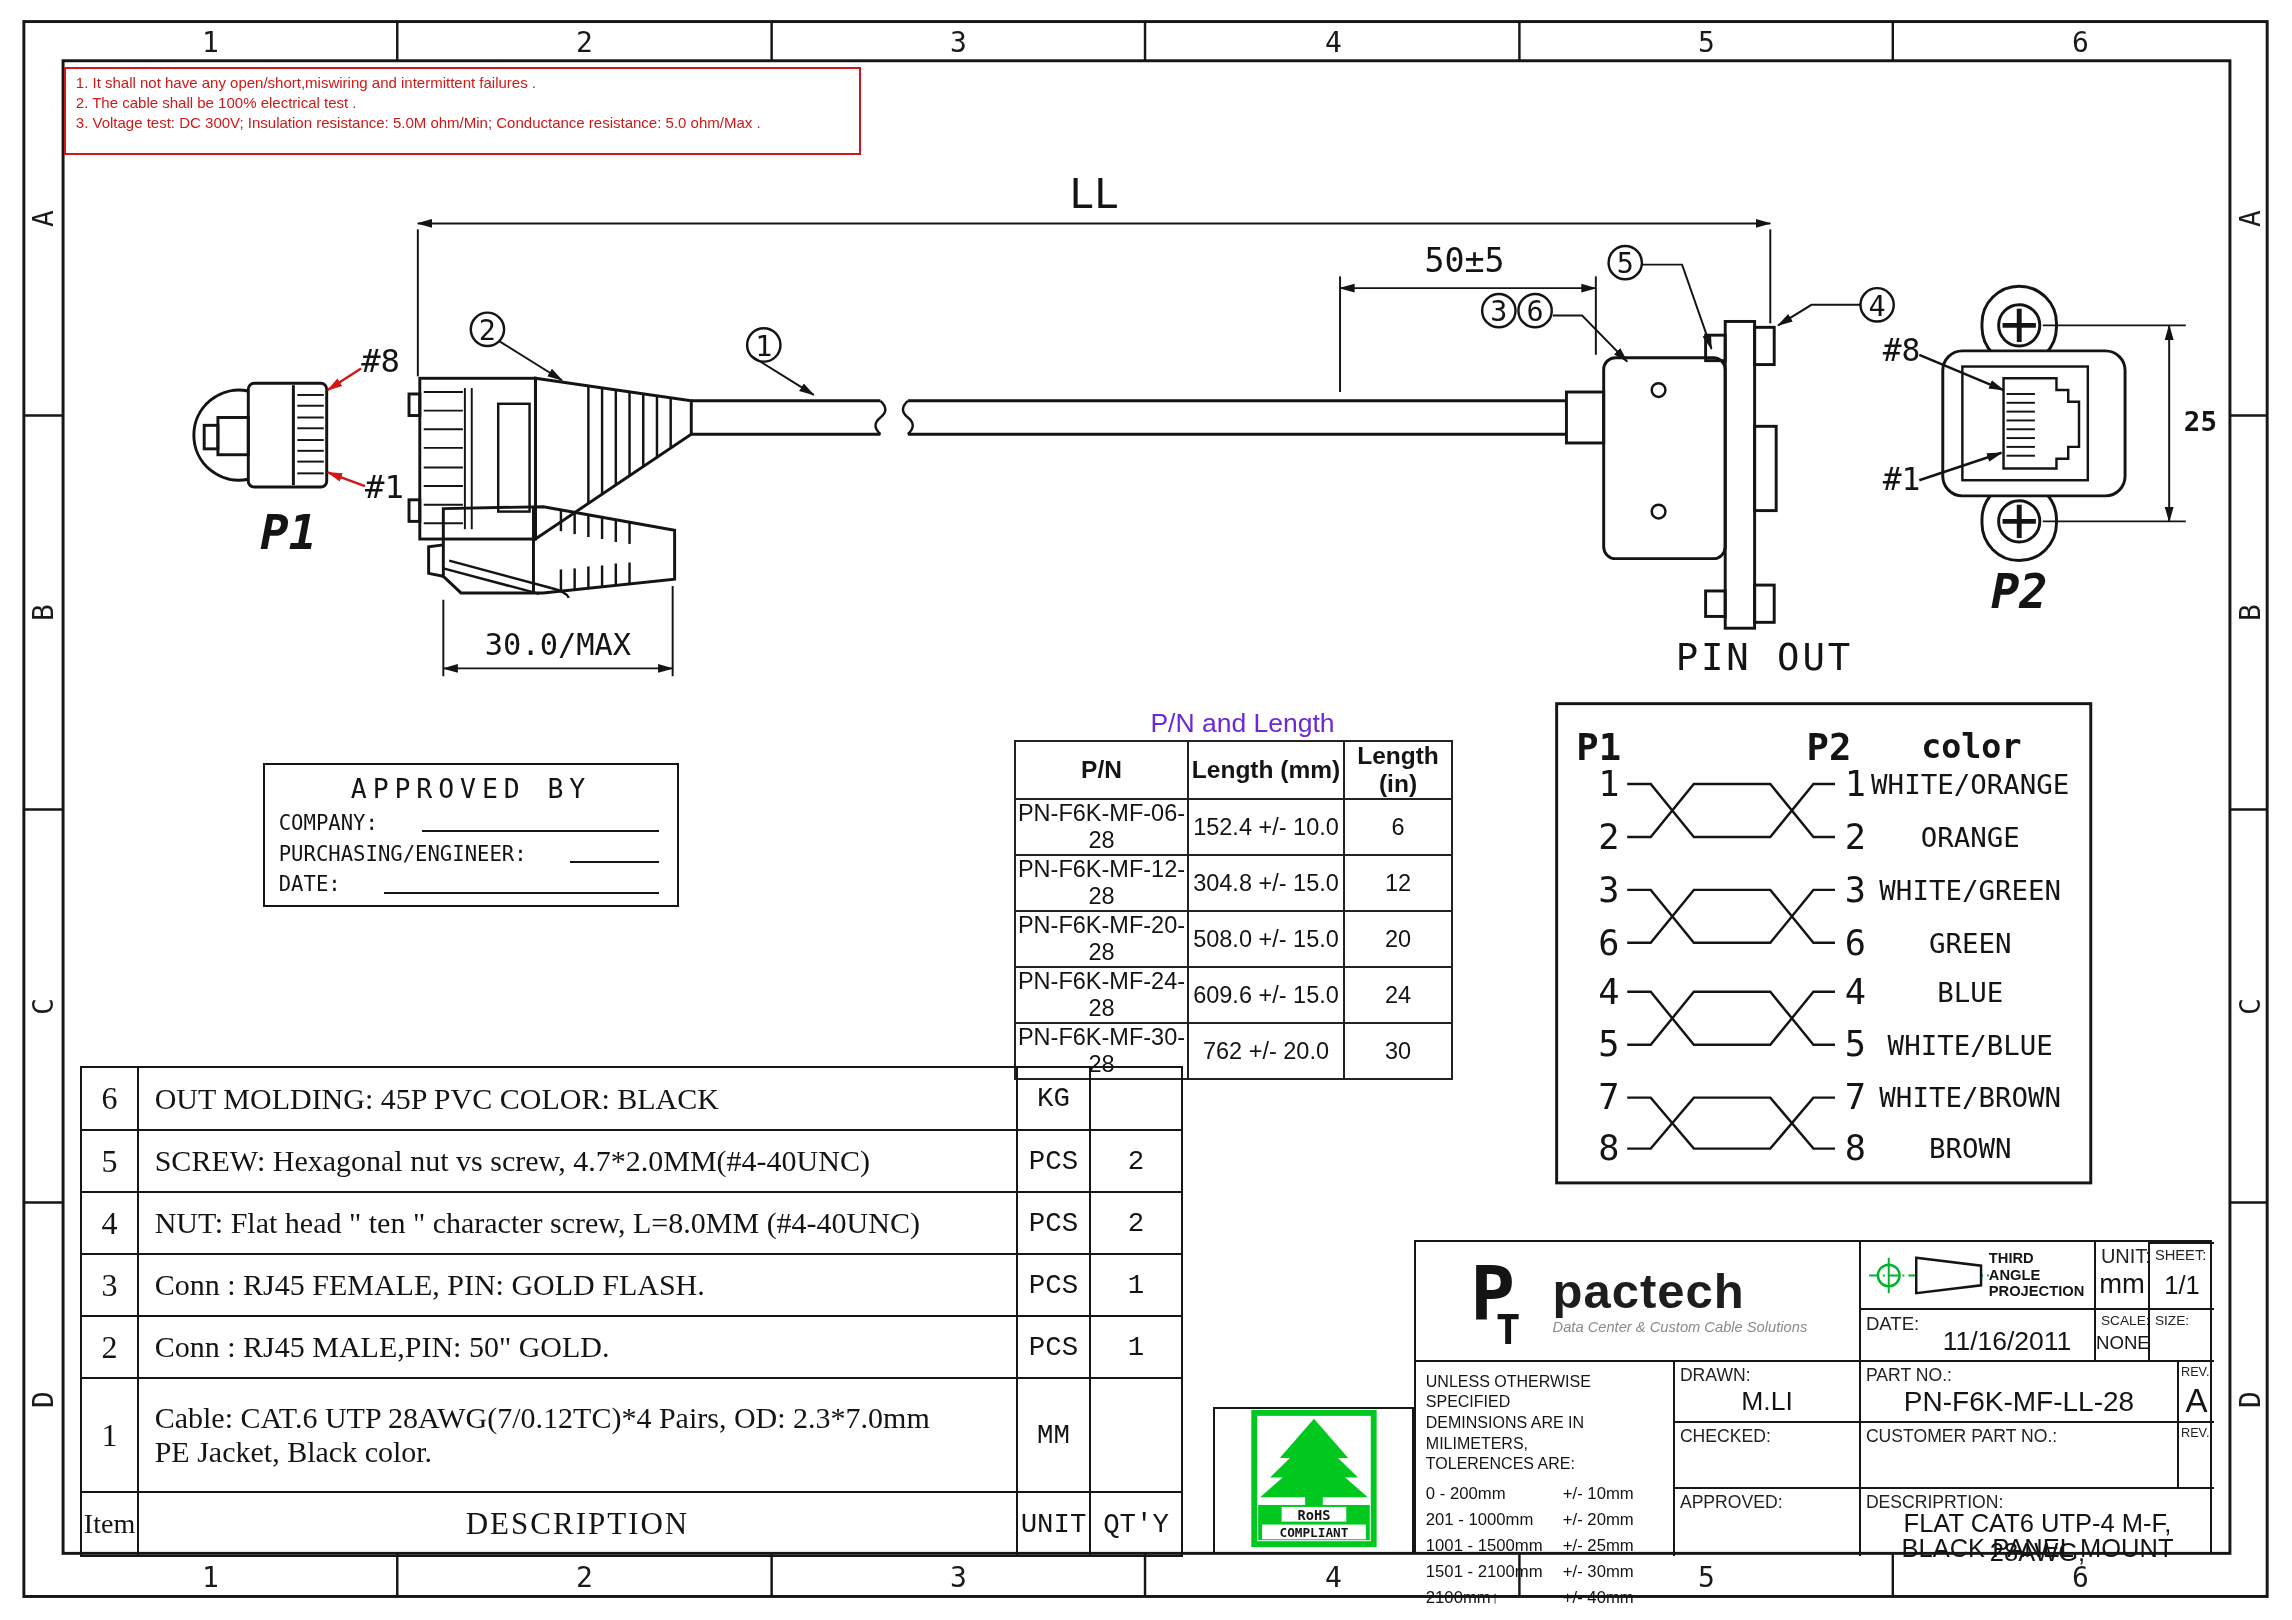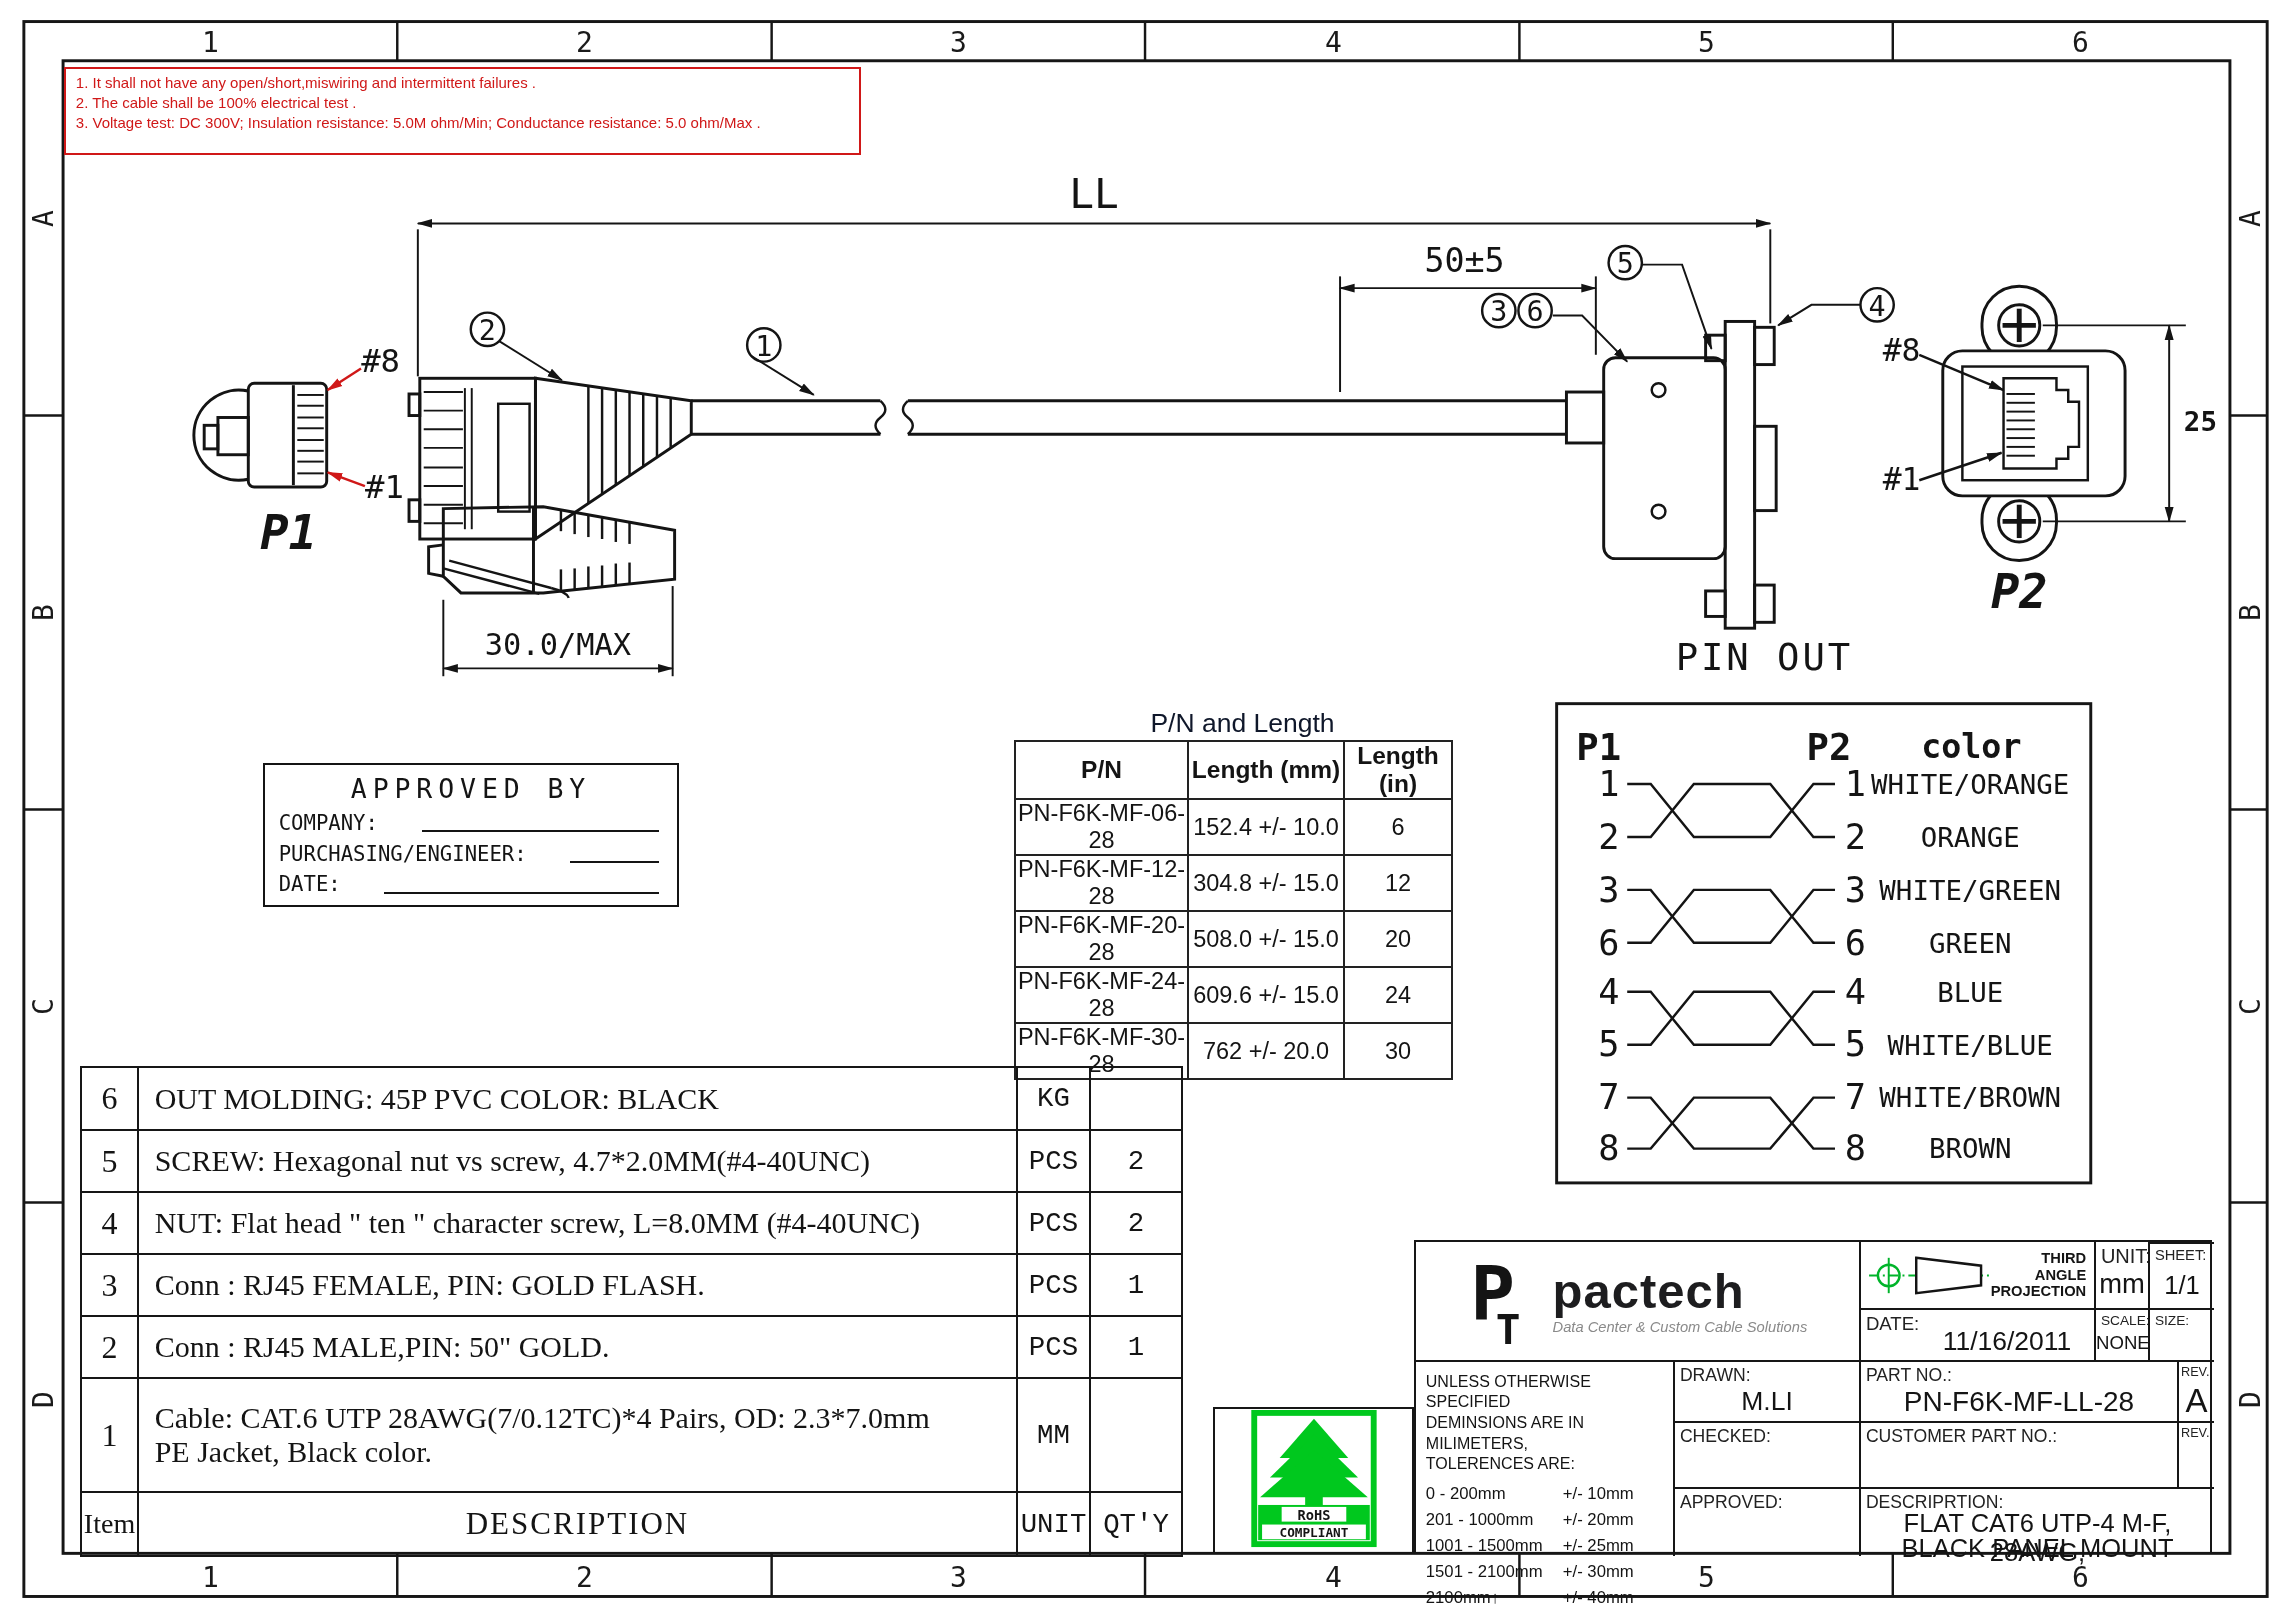--- a/index.html
+++ b/index.html
@@ -14,21 +14,21 @@
   .notes { left:64px; top:67px; width:797px; height:88px; border:2.9px solid #d01818; color:#d01818; padding:3.9px 9.8px; }
   .notes .t { font-size:20.6px; font-weight:bold; line-height:23.5px; }
   .notes .n { font-size:15px; line-height:20px; }
   
   .approved { left:263px; top:763px; width:416px; height:144px; border:2.9px solid #141414; padding:7.8px 13.7px 5.9px 13.7px;
     font-family:"DejaVu Sans Mono", monospace; }
   .approved .t { text-align:center; font-size:26.5px; letter-spacing:5.9px; margin-bottom:5.9px; }
   .approved .row { display:flex; font-size:20.6px; margin-top:6.9px;gap:36px; }
   .approved .rule { flex:1; border-bottom:2.5px solid #141414; margin:0 3.9px 2.9px 7.8px; }
   
-  .pn-title { left:1014px; top:708px; width:457px; text-align:center; font-size:26.5px; color:#0f172a; }
+  .pn-title { left:1014px; top:708px; width:457px; text-align:center; font-size:26.5px; color:#6d28d9; }
   .pn-table { left:1014px; top:740px; border-collapse:collapse; table-layout:fixed; }
   .pn-table td { border:2.5px solid #222; text-align:center; font-size:23.5px; height:30px; padding:0; }
   .pn-table tr.h td { font-weight:bold; font-size:24.5px; height:32px; }
   
   .bom { left:80px; top:1066px; border-collapse:collapse; table-layout:fixed; }
   .bom td { border:2.9px solid #161616; padding:0; }
   .bom .item { text-align:center; font-family:"Liberation Serif", serif; font-size:32px; }
   .bom .desc { font-family:"Liberation Serif", serif; font-size:30px; padding-left:15.7px; }
   .bom .cad  { text-align:center; font-family:Liberation Mono, monospace; font-size:27.4px; }
   .bom .foot-desc { text-align:center; font-family:"Liberation Serif", serif; font-size:31px; letter-spacing:2px; }
@@ -41,21 +41,21 @@
   .cell.nl { border-left:none; } .cell.nt { border-top:none; }
   .lab { position:absolute; left:4.9px; top:2.9px; font-size:16.7px; color:#222; }
   .val-c { position:absolute; left:0; right:0; text-align:center; }
   .tol { font-size:16px; line-height:20.6px; padding:9.8px 5.9px 0 9.8px; }
   .tol-rows { margin-top:6px; }
   .tol-row { display:flex; font-size:16.7px; line-height:26px; }
   .tol-row span:first-child { width:137px; }
   .logo-wrap { display:flex; align-items:center; justify-content:center; height:100%; }
   .logo-name { font-size:49px; font-weight:bold; color:#1d1d1f; letter-spacing:1px; line-height:49px; }
   .logo-tag { font-size:14.7px; font-style:italic; color:#8a8a8a; margin-top:2.9px; }
-  .proj-text { font-size:14.7px; font-weight:bold; text-align:right; line-height:16.7px; }
+  .proj-text { font-size:14.7px; font-weight:bold; line-height:16.7px; }
 </style>
 </head>
 <body>
 
 <div class="sheet">
 
   <svg class="abs" style="left:0;top:0" width="2293" height="1620" viewBox="0 0 2339 1653">
     <defs>
       <marker id="mA" viewBox="0 0 14 10" refX="13" refY="5" markerWidth="16" markerHeight="12" orient="auto-start-reverse" markerUnits="userSpaceOnUse">
         <path d="M0,1 L14,5 L0,9 Z" fill="#141414"></path>

